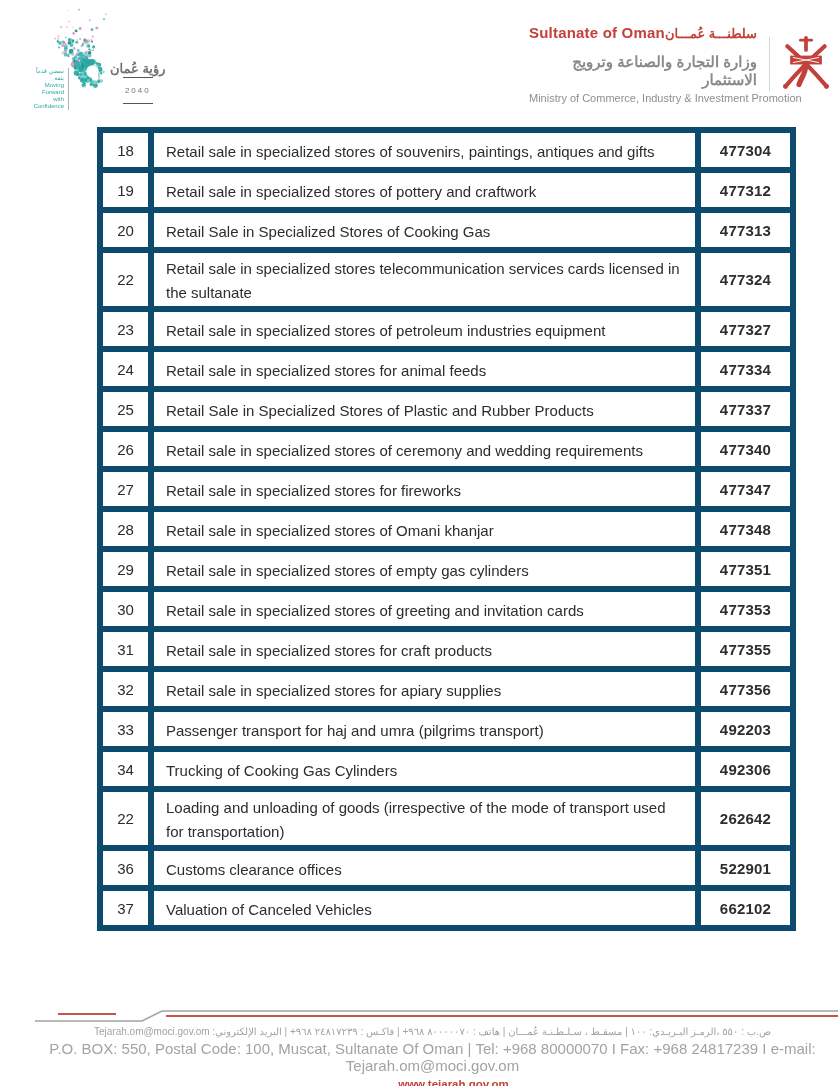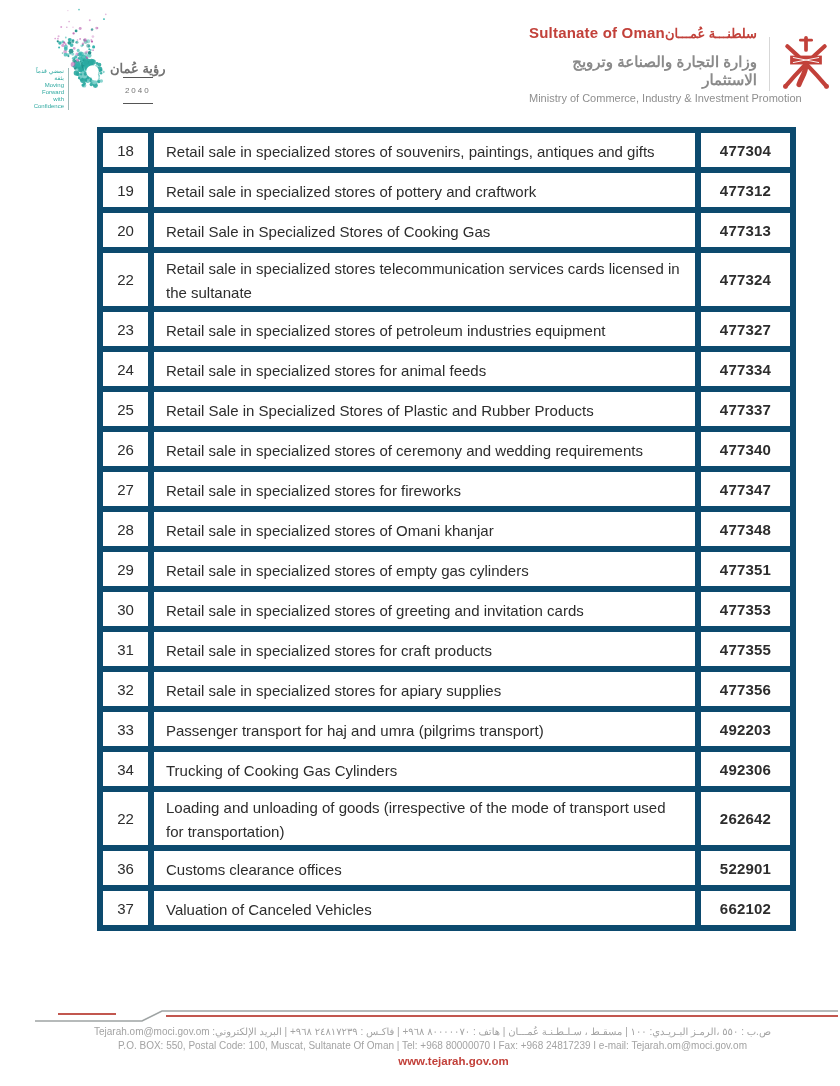--- a/index.html
+++ b/index.html
@@ -43,21 +43,21 @@
   }
   .activity-table tr{height:40px;}
   .c-no{width:43px;text-align:center;font-size:14.5px;}
   .c-act{width:515px;padding:4px 14px 1px 12px;line-height:1.6;}
   .c-code{width:87px;text-align:center;font-weight:bold;letter-spacing:.2px;}
 
   
   .footer-rule{position:absolute;left:0;top:1005px;}
   .footer-text{position:absolute;left:0;right:0;top:1026px;text-align:center;padding-left:25px;}
   .f-ar{font-size:10px;color:#a3a3a3;direction:rtl;}
-  .f-en{font-size:10px;color:#a3a3a3;margin-top:3px;}
+  .f-en{font-size:15px;color:#a3a3a3;margin-top:3px;}
   .f-web{font-size:11.5px;font-weight:bold;color:#c2413a;margin-top:4px;margin-left:42px;}
 </style>
 </head>
 <body>
 
 <div class="page">
 
   <header>
 
     <div class="vision-logo">

